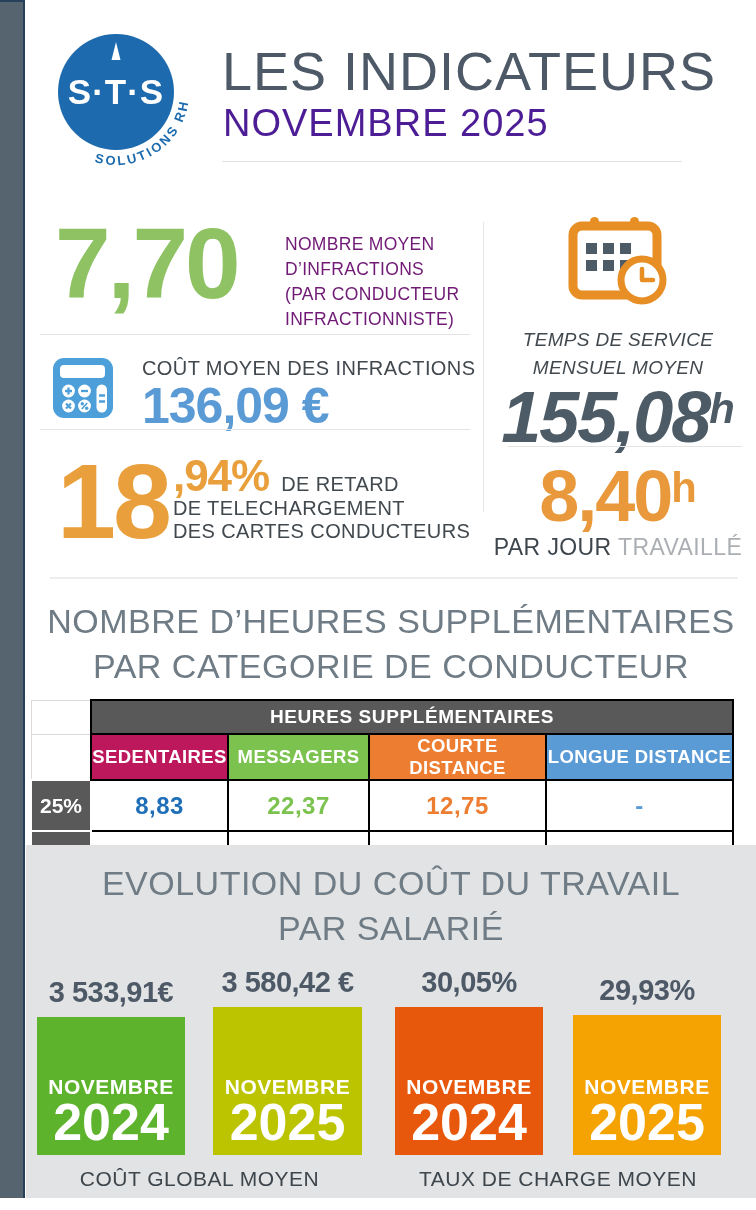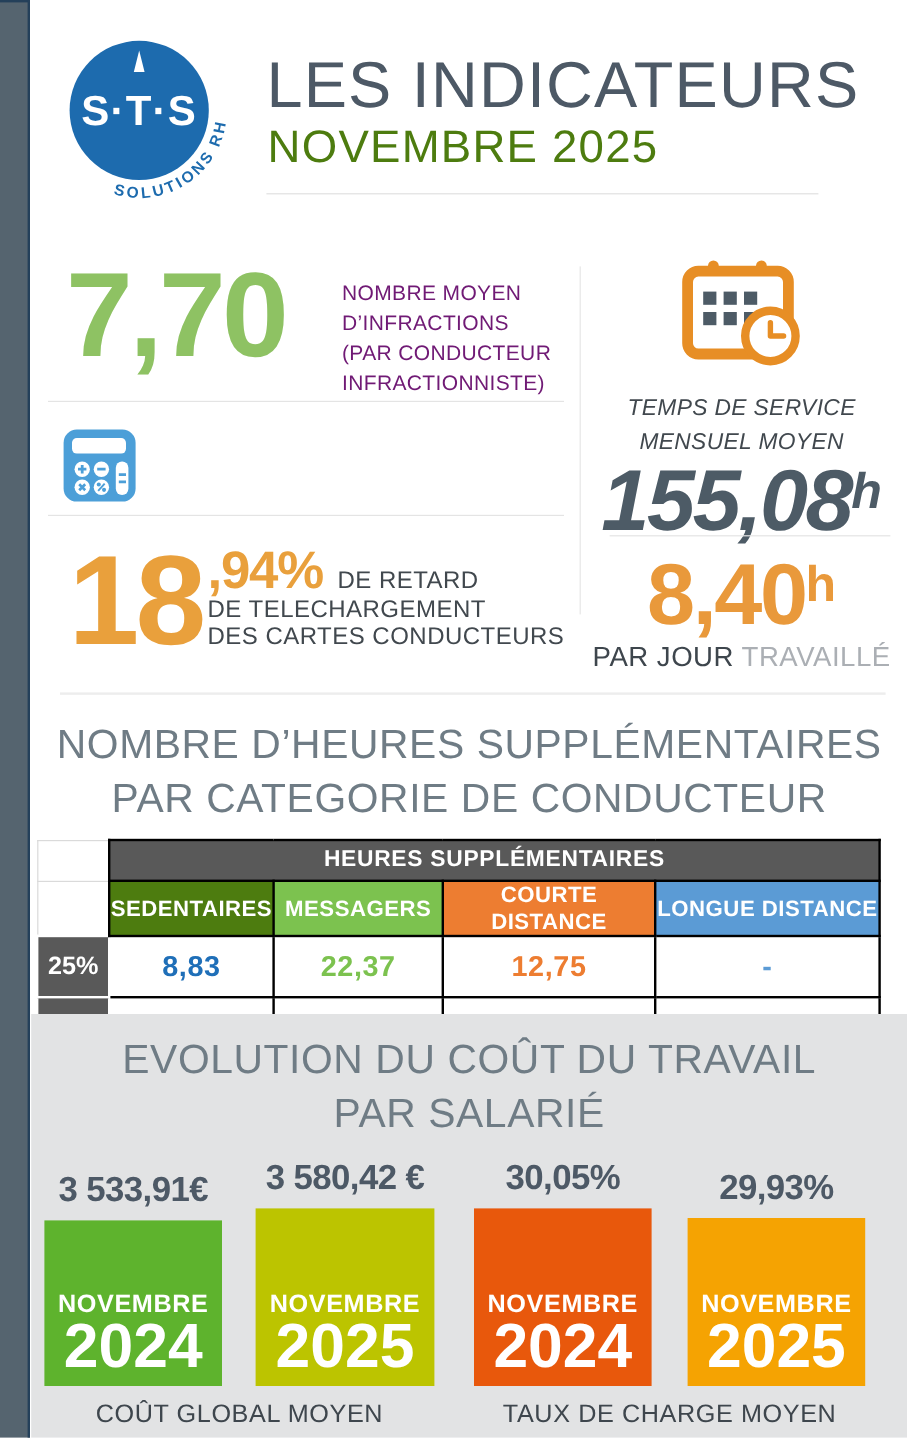--- a/index.html
+++ b/index.html
@@ -4,21 +4,21 @@
 <style>
   html,body{margin:0;padding:0;background:#fff;}
   .page{position:relative;width:756px;height:1210px;background:#fff;overflow:hidden;
         font-family:"Liberation Sans","DejaVu Sans",sans-serif;}
   
   .side-bar{position:absolute;left:0;top:0;width:25px;height:1198px;background:#55646F;
             border-right:2px solid #24405A;border-top:2px solid #24405A;box-sizing:border-box;}
   
   .logo{position:absolute;left:54px;top:28px;}
   .title{position:absolute;left:222px;top:40px;font-size:54px;font-weight:300;color:#4D5966;letter-spacing:1px;}
-  .subtitle{position:absolute;left:223px;top:102px;font-size:38px;font-weight:300;color:#4d7c0f;letter-spacing:1px;}
+  .subtitle{position:absolute;left:223px;top:102px;font-size:38px;font-weight:300;color:#4c1d95;letter-spacing:1px;}
   .hdr-rule{position:absolute;left:222px;top:161px;width:460px;height:1px;background:#E0E0E0;}
   
   .kpi1{position:absolute;left:55px;top:222px;width:418px;display:flex;}
   .kpi-num-green{font-size:100px;line-height:0.82;font-weight:bold;color:#8EC263;letter-spacing:-3px;}
   .kpi1-label{margin-left:auto;margin-top:10px;width:188px;font-size:17.5px;line-height:1.42;
               color:#701a75;letter-spacing:0.3px;}
   .rule{position:absolute;height:1px;background:#E4E4E4;}
   .kpi2{position:absolute;left:52px;top:357px;display:flex;align-items:flex-start;}
   .kpi2-text{margin-left:28px;}
   .kpi2-label{font-size:20px;color:#41484E;letter-spacing:0.4px;}
@@ -113,20 +113,24 @@
       <circle cx="32.5" cy="49" r="6.4" fill="#FFFFFF"></circle>
       <path d="M13 34 H20 M16.5 30.5 V37.5" stroke="#4C9FD8" stroke-width="2.3"></path>
       <path d="M29 34 H36" stroke="#4C9FD8" stroke-width="2.3"></path>
       <path d="M14 46.5 L19 51.5 M19 46.5 L14 51.5" stroke="#4C9FD8" stroke-width="2.2"></path>
       <path d="M35.2 46 L29.8 52" stroke="#4C9FD8" stroke-width="1.6"></path>
       <circle cx="30.3" cy="46.8" r="1.7" fill="#4C9FD8"></circle>
       <circle cx="34.7" cy="51.2" r="1.7" fill="#4C9FD8"></circle>
       <rect x="44.5" y="27.5" width="10.5" height="28" rx="5.2" fill="#FFFFFF"></rect>
       <path d="M47 38.5 H53 M47 44.5 H53" stroke="#4C9FD8" stroke-width="2.3"></path>
     </svg>
+    <div class="kpi2-text">
+      <div class="kpi2-label">COÛT MOYEN DES INFRACTIONS</div>
+      <div class="kpi2-value">136,09 €</div>
+    </div>
   </div>
   <div class="rule" style="left:40px;top:429px;width:430px;"></div>
 
   <div class="kpi3">
     <div class="kpi-num-orange">18</div>
     <div class="kpi3-col">
       <div class="kpi3-line1">
         <span class="kpi3-sup">,94%</span>
         <span class="kpi3-txt">DE RETARD</span>
       </div>
@@ -183,21 +187,21 @@
           <col class="c3">
           <col class="c4">
         </colgroup>
       <tbody>
           <tr class="tr-h1">
         <td class="corner"></td>
         <td class="main-h" colspan="4">HEURES SUPPLÉMENTAIRES</td>
       </tr>
       <tr class="tr-h2">
         <td class="corner"></td>
-        <td class="col-h" style="background-color: #4d7c0f;">SEDENTAIRES</td>
+        <td class="col-h" style="background-color: #be185d;">SEDENTAIRES</td>
         <td class="col-h" style="background-color: rgb(124, 194, 79);">MESSAGERS</td>
         <td class="col-h" style="background-color: rgb(237, 125, 49);">COURTE DISTANCE</td>
         <td class="col-h" style="background-color: rgb(91, 155, 213);">LONGUE DISTANCE</td>
       </tr>
       <tr class="tr-v">
         <td class="row-h">25%</td>
         <td class="val" style="color: rgb(31, 111, 184);">8,83</td>
         <td class="val" style="color: rgb(124, 194, 79);">22,37</td>
         <td class="val" style="color: rgb(237, 125, 49);">12,75</td>
         <td class="val" style="color: rgb(91, 155, 213);">-</td>

